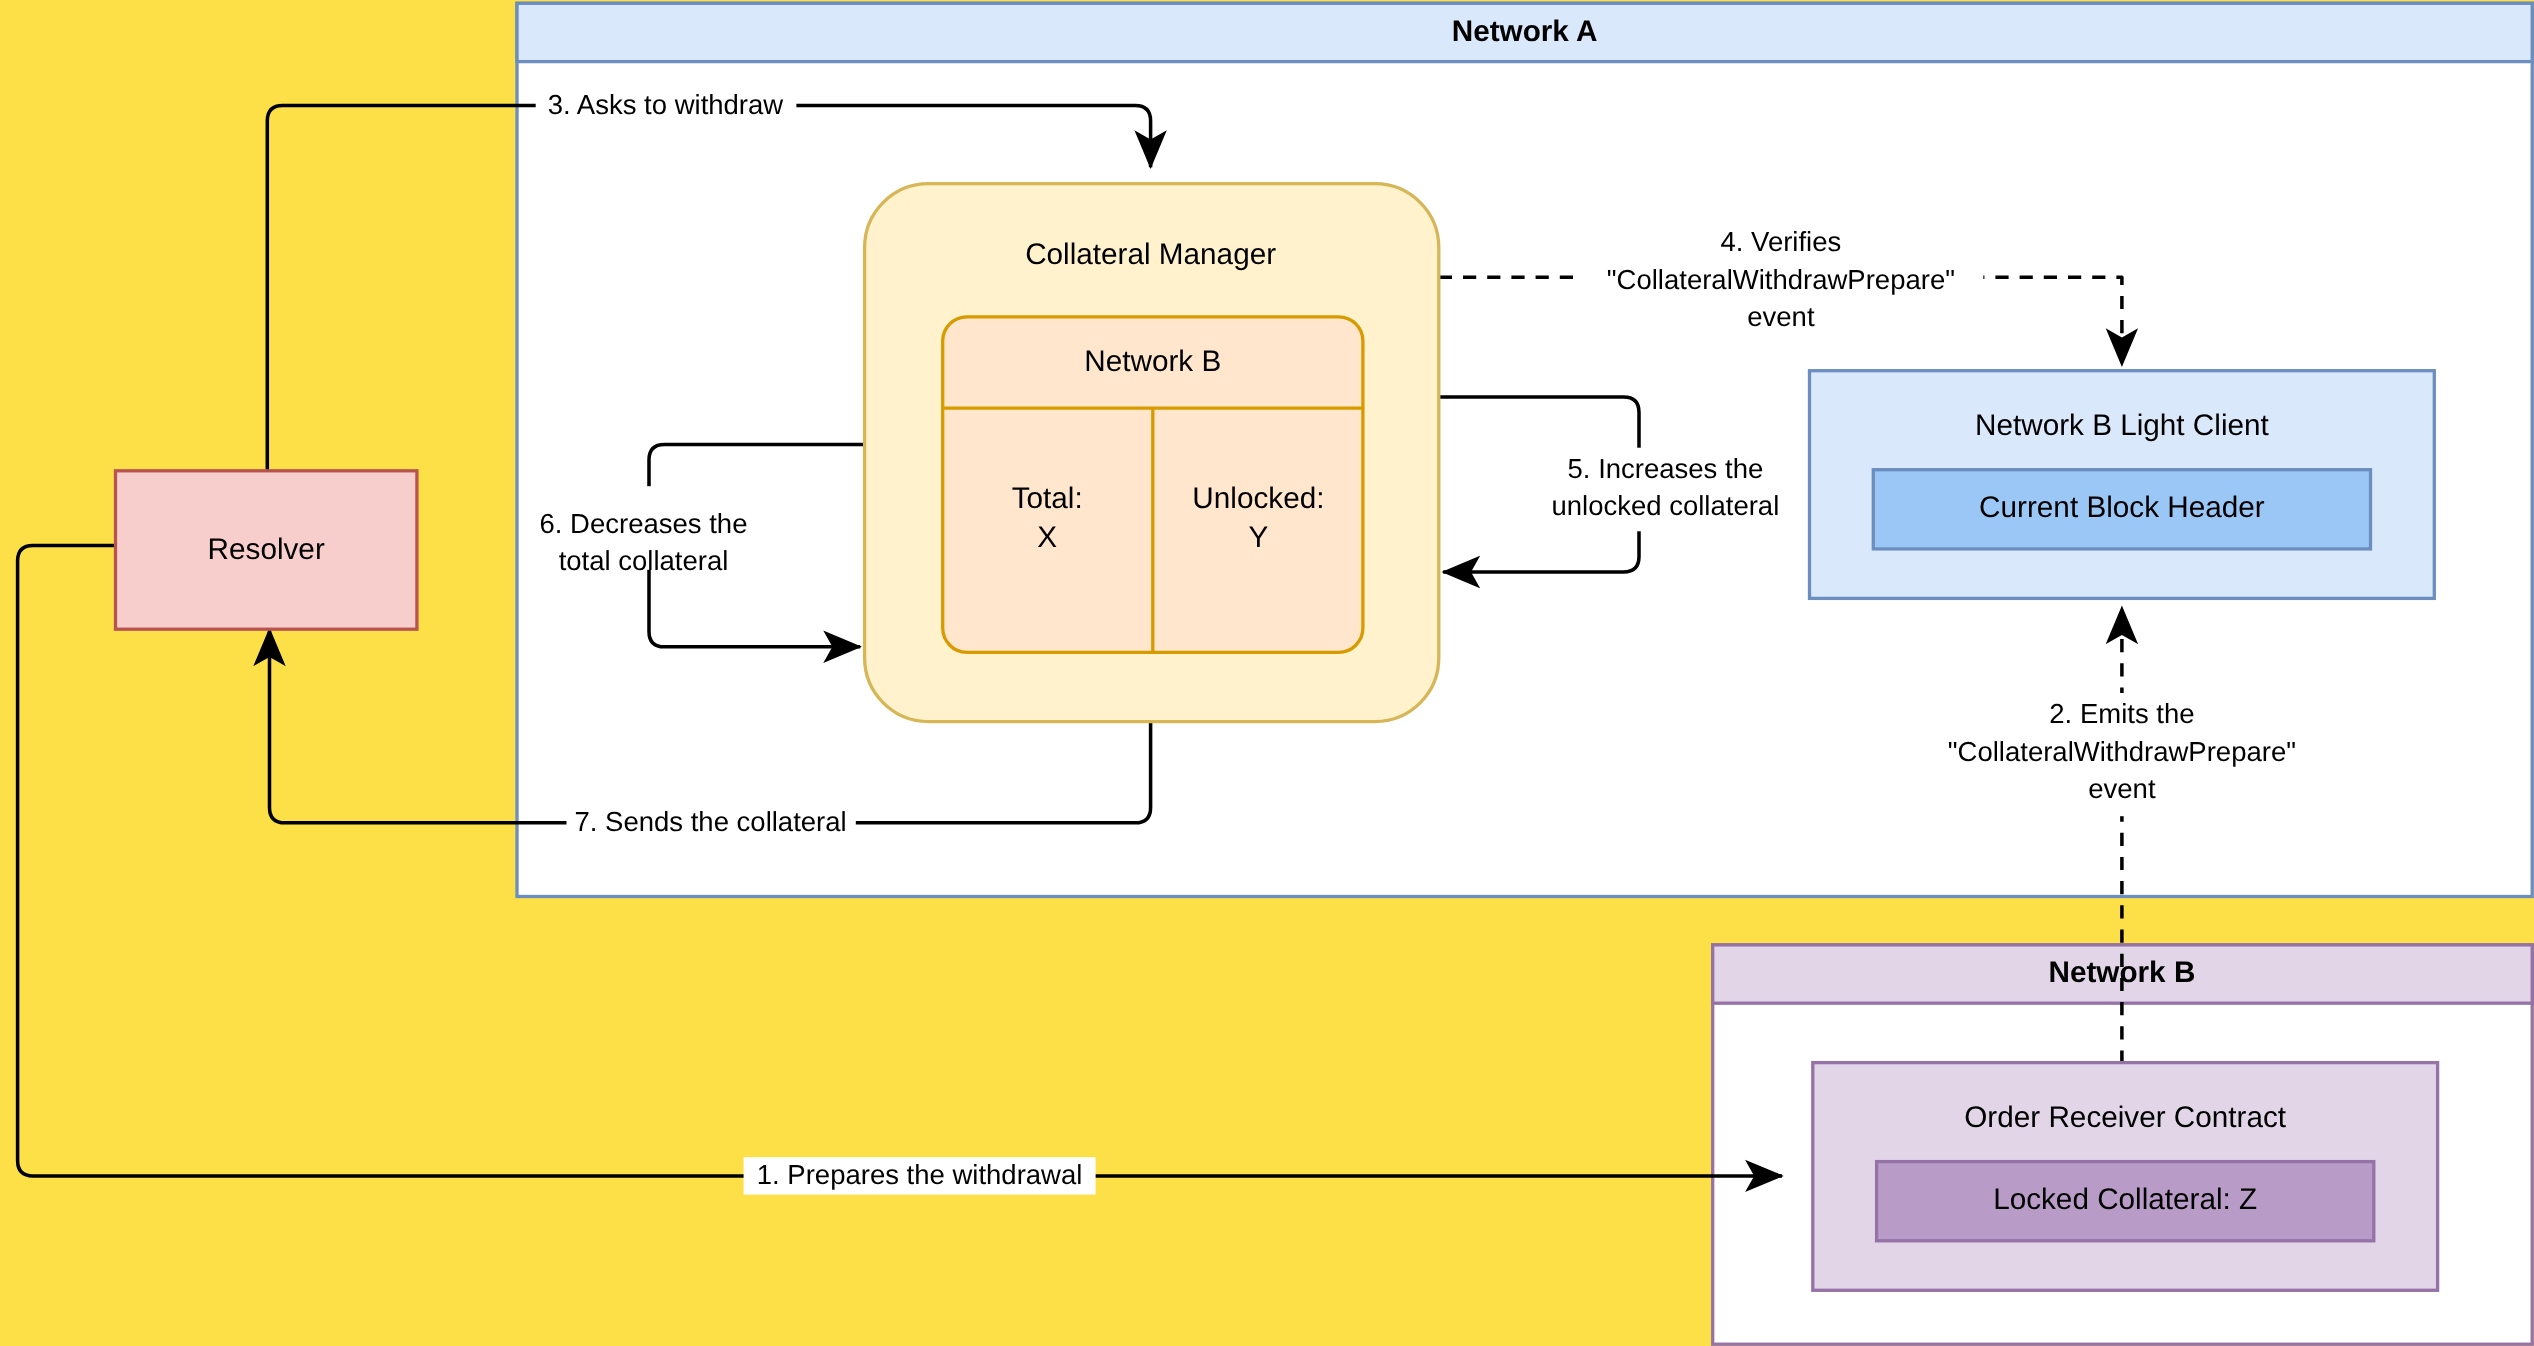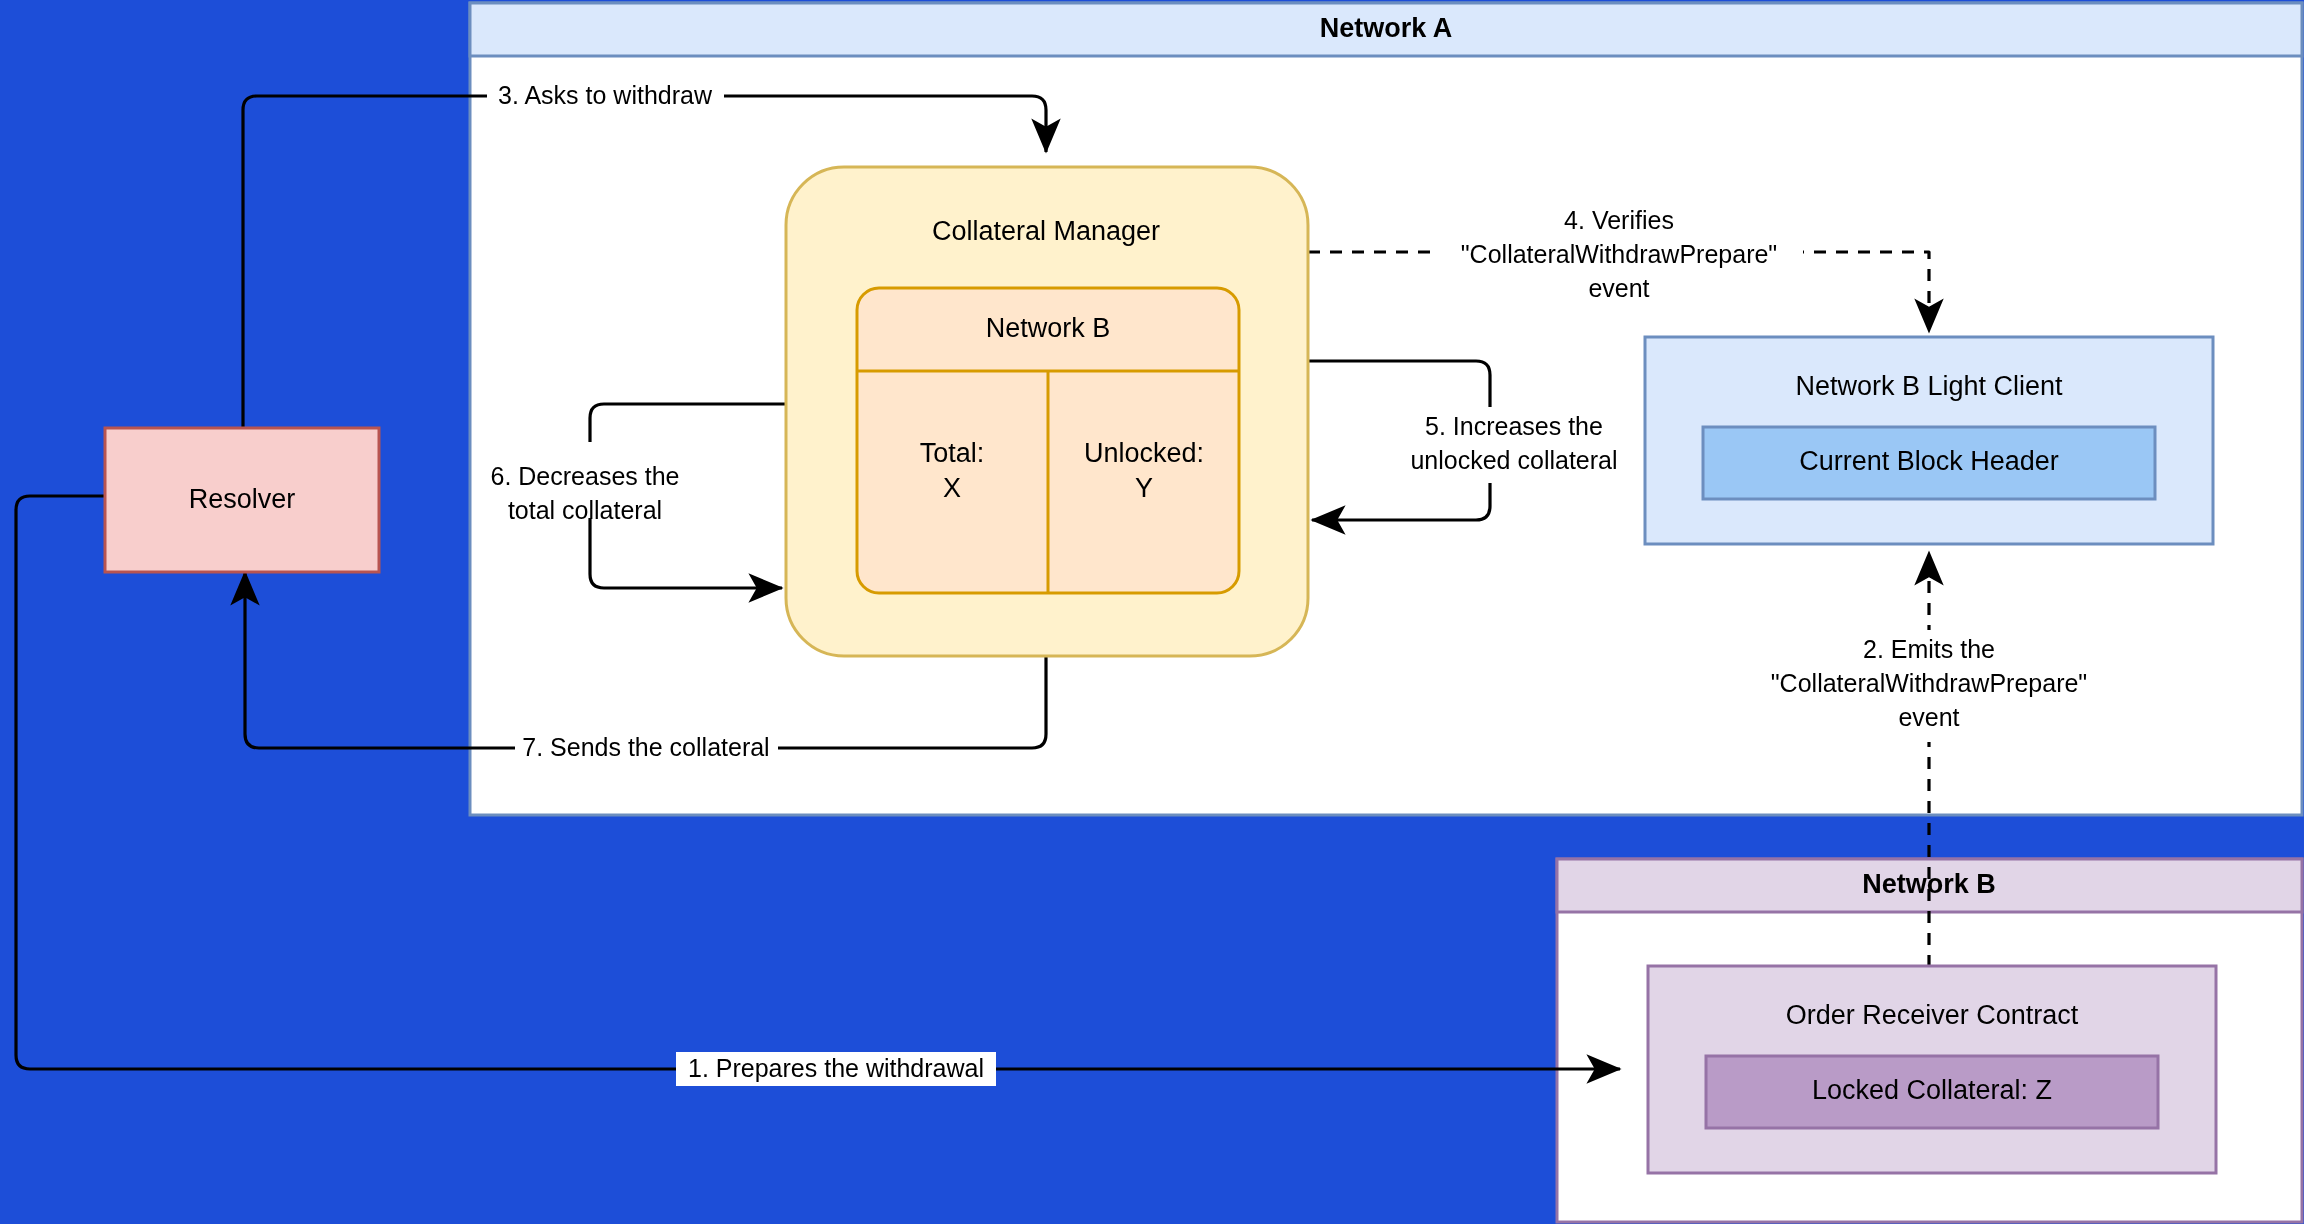--- a/index.html
+++ b/index.html
@@ -4,21 +4,21 @@
 <style>
   html, body {
     margin: 0;
     padding: 0;
     background: #ffffff;
   }
   #stage {
     position: relative;
     width: 2304px;
     height: 1224px;
-    background: #1d4ed8;
+    background: #fde047;
     font-family: "Liberation Sans", sans-serif;
     overflow: hidden;
   }
   svg.layer {
     position: absolute;
     top: 0;
     left: 0;
     width: 2304px;
     height: 1224px;
   }

